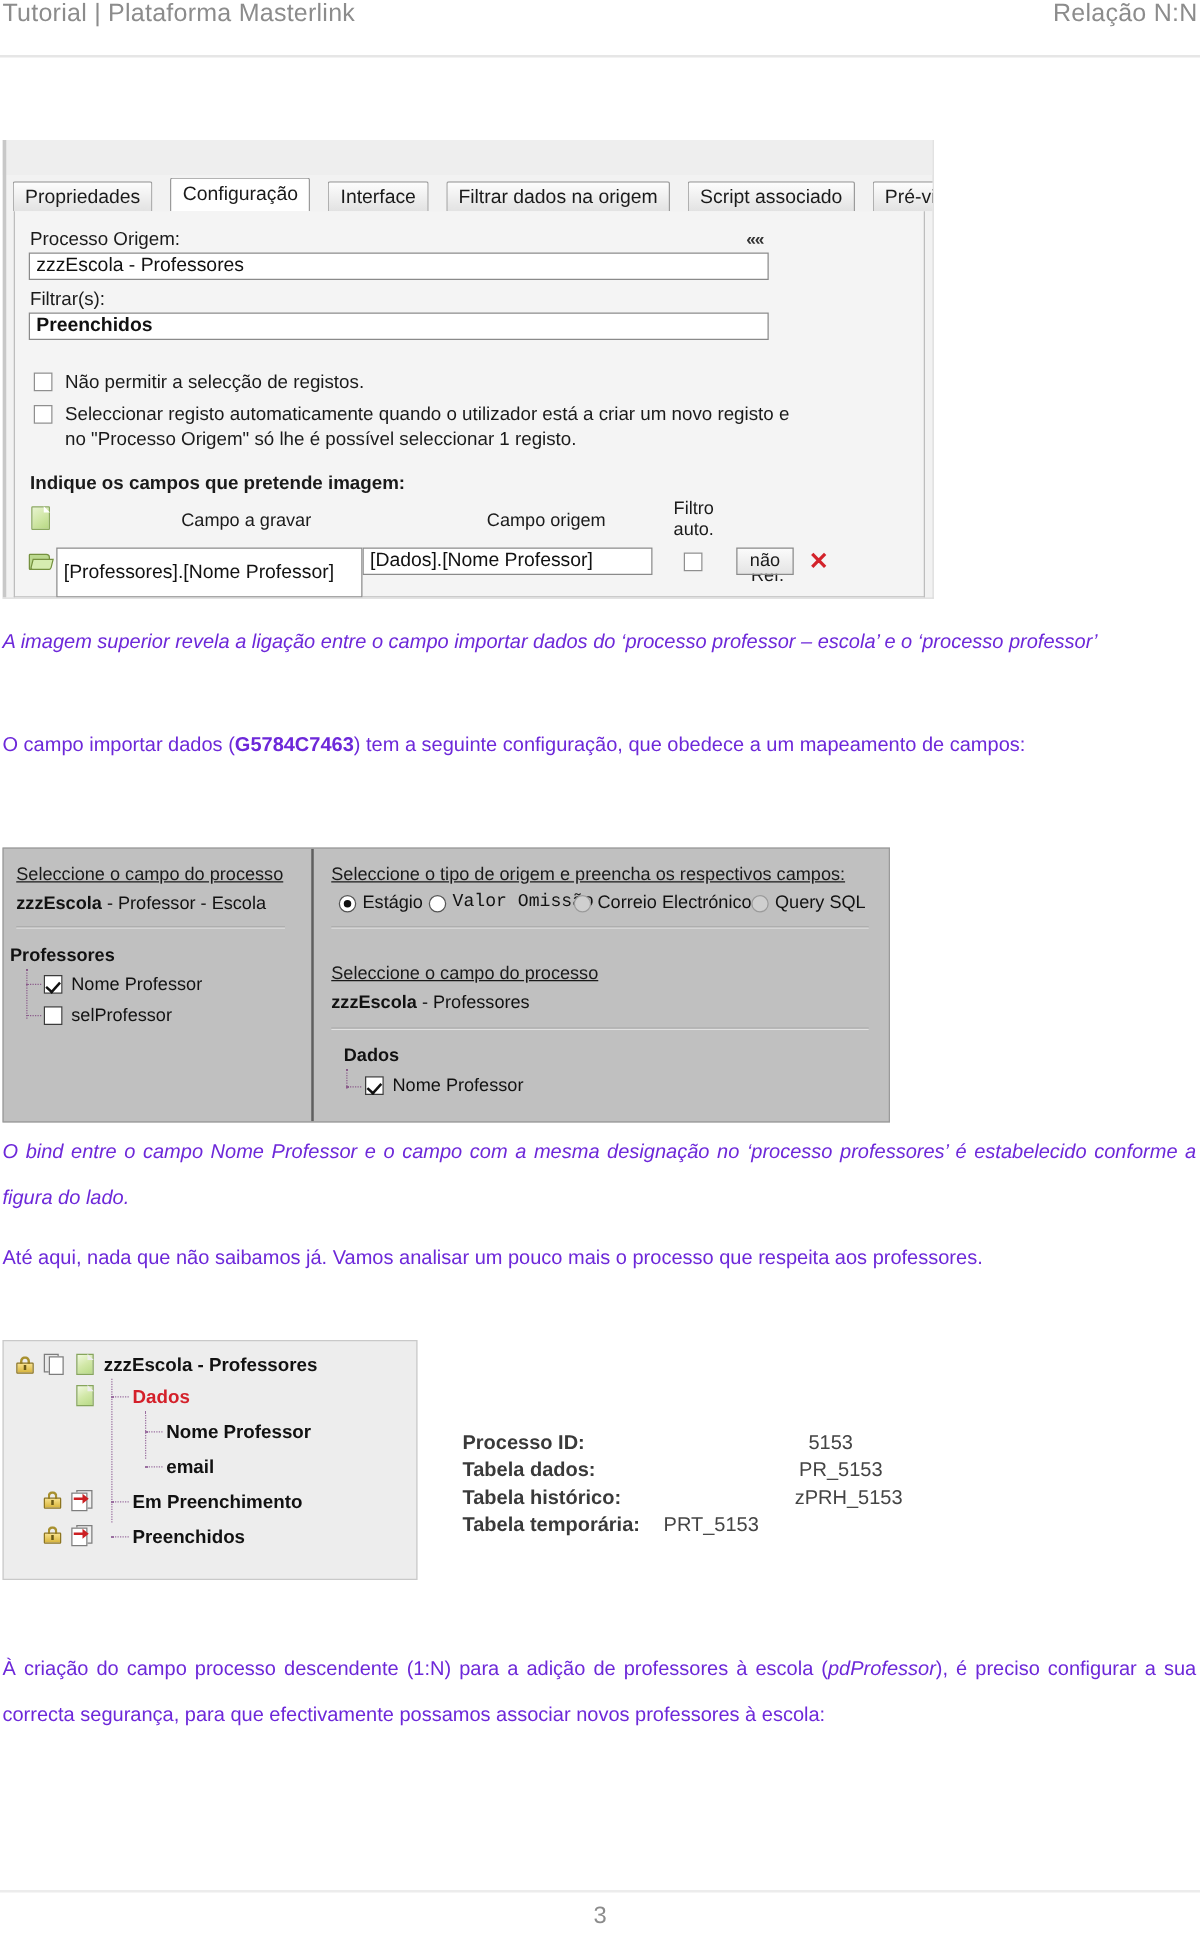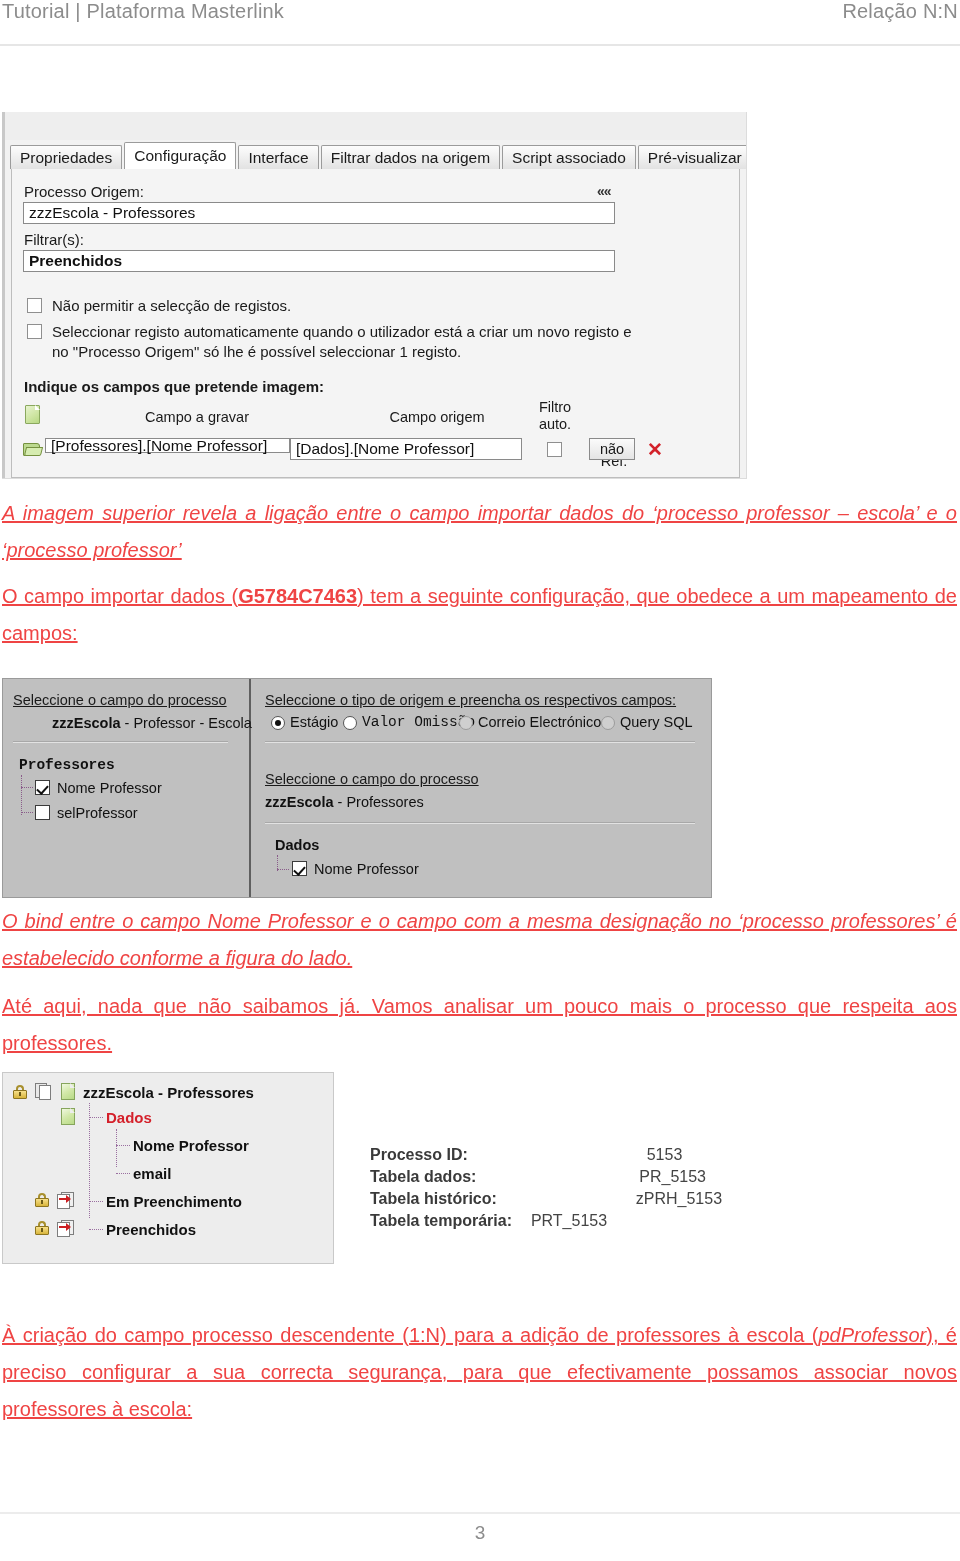--- a/index.html
+++ b/index.html
@@ -17,39 +17,38 @@
     color:#8c8c8c;font-size:20px;letter-spacing:.2px;
   }
   .doc-header .left{padding-left:2px;}
   .doc-header .right{padding-right:2px;}
   .header-rule{
     position:absolute;left:0;top:44px;width:960px;height:2px;background:#e6e6e6;
   }
 
   
   .para{
-    position:absolute;font-size:20px;line-height:37px;color:#ef4444;
+    position:absolute;font-size:16px;line-height:37px;color:#6d28d9;
     text-align:justify;
-    text-decoration:underline;
   }
   .para.italic{font-style:italic;}
   .para b{font-weight:bold;}
   .para i{font-style:italic;}
 
   
   .shot1{
     position:absolute;left:2px;top:112px;width:744px;height:366px;
     background:#f2f2f2;border:1px solid #dcdcdc;border-top:none;border-left:none;
     font-family:"Liberation Sans", sans-serif;
     overflow:hidden;
   }
   .shot1 .strip{position:absolute;left:0;top:0;width:744px;height:28px;background:#eeeeee;}
   .shot1 .leftedge{position:absolute;left:0;top:0;width:3px;height:366px;background:#c8c8c8;}
 
-  .tabbar{position:absolute;left:8px;top:31px;height:26px;display:flex;align-items:flex-end;}
+  .tabbar{position:absolute;left:8px;top:31px;height:26px;display:flex;align-items:flex-end;gap:12px;}
   .tab{
     height:23px;line-height:23px;padding:0 9px;margin-right:2px;
     border:1px solid #9b9b9b;border-bottom:none;
     background:linear-gradient(#fdfdfd,#e2e2e2);
     font-size:15.5px;color:#1a1a1a;border-radius:2px 2px 0 0;white-space:nowrap;
   }
   .tab.active{background:#ffffff;height:26px;line-height:26px;font-weight:normal;}
 
   .panel{position:absolute;left:9px;top:57px;width:727px;height:308px;background:#f4f4f4;
          border:1px solid #bdbdbd;border-top:none;}
@@ -223,40 +222,40 @@
       <div class="colhdr" style="left:95px;top:240px;width:180px;">Campo a gravar</div>
       <div class="colhdr" style="left:340px;top:240px;width:170px;">Campo origem</div>
       <div class="colhdr" style="left:521px;top:230px;width:44px;">Filtro</div>
       <div class="colhdr" style="left:521px;top:247px;width:44px;">auto.</div>
       <div class="colhdr" style="left:580px;top:240px;width:44px;margin-top:44px;">Ref.</div>
 
       <div class="ico-folder" style="left:11px;top:272px;">
         <div class="f-back"></div>
           <div class="f-front"></div>
       </div>
-      <div class="tbox" style="left:33px;top:269px;width:245px;height:15px;">[Professores].[Nome Professor]</div>
+      <div class="tbox" style="left:33px;top:269px;width:245px;height:40px;">[Professores].[Nome Professor]</div>
       <div class="tbox" style="left:278px;top:269px;width:232px;height:22px;">[Dados].[Nome Professor]</div>
       <div class="cb" style="left:535px;top:273px;"></div>
       <div class="btn-nao" style="left:577px;top:269px;width:46px;height:22px;">não</div>
       <div class="xmark" style="left:635px;top:271px;">✕</div>
     </div>
   </div>
 
   <div class="para italic" style="left:2px;top:495px;width:955px;">A imagem superior revela a ligação entre o campo importar dados do ‘processo professor – escola’ e o ‘processo professor’</div>
 
   <div class="para" style="left:2px;top:578px;width:955px;"><span>O campo importar dados (</span><b>G5784C7463</b><span>) tem a seguinte configuração, que obedece a um mapeamento de campos:</span></div>
 
   <div class="shot2">
     <div class="divider-v"></div>
 
     <div class="s2lbl und" style="left:10px;top:13px;">Seleccione o campo do processo</div>
-    <div class="s2val" style="left:10px;top:36px;margin-left:39px;"><b>zzzEscola</b><span> - Professor - Escola</span></div>
+    <div class="s2val" style="left:10px;top:36px;"><b>zzzEscola</b><span> - Professor - Escola</span></div>
     <div class="s2hr" style="left:10px;top:62px;width:215px;"></div>
 
-    <div class="s2group" style="left:16px;top:78px;font-family:Liberation Mono, monospace;">Professores</div>
+    <div class="s2group" style="left:5px;top:78px;">Professores</div>
 
     <div class="treeline" style="left:18px;top:96px;height:40px;"></div>
     <div class="treetick" style="left:18px;top:108px;width:12px;"></div>
     <div class="treetick" style="left:18px;top:133px;width:12px;"></div>
 
     <div class="s2cb checked" style="left:32px;top:101px;"></div>
     <div class="s2item" style="left:54px;top:101px;">Nome Professor</div>
 
     <div class="s2cb" style="left:32px;top:126px;"></div>
     <div class="s2item" style="left:54px;top:126px;">selProfessor</div>

